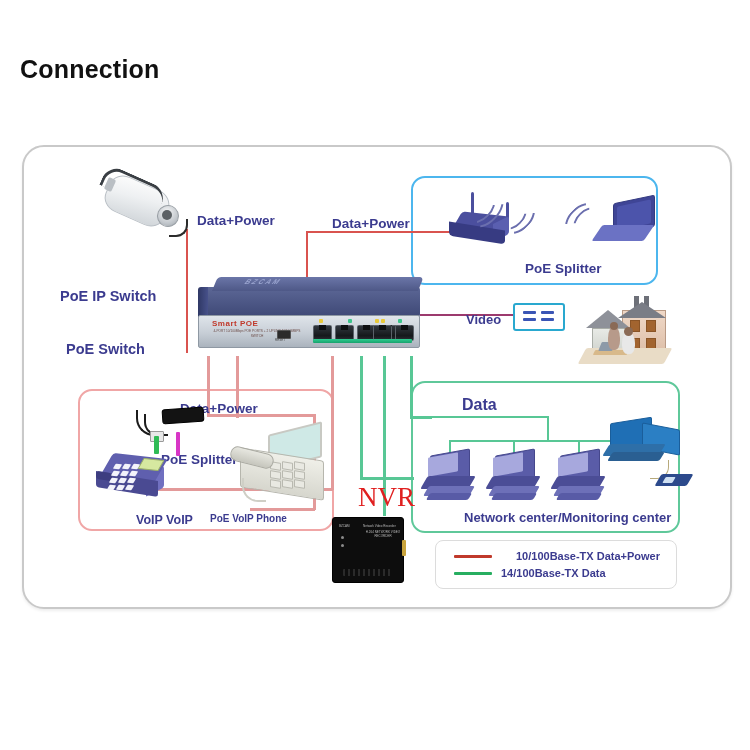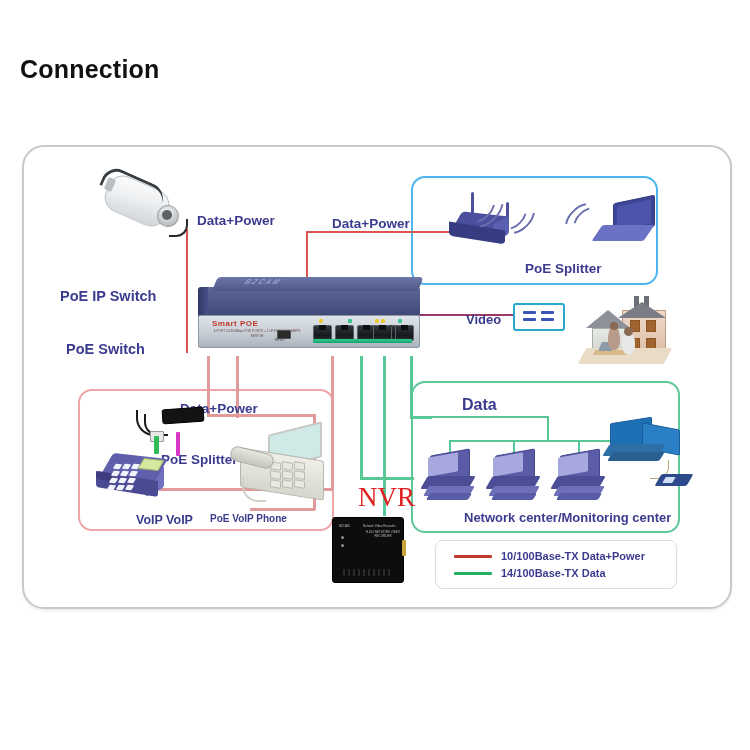--- a/index.html
+++ b/index.html
@@ -462,21 +462,21 @@
   <div class="ncl-mon"></div>
   <div class="ncl-mon2"></div>
   <div class="ncl-base"></div>
   <div class="ncl-base2"></div>
   <div class="ncl-cord"></div>
   <div class="ncl-kb"></div>
   <div class="ncl-kb-in"></div>
 </div>
 
 <div class="abs" id="legend-box">
-  <div class="lg-row" style="left:18px;top:9px;">
+  <div class="lg-row" style="left:18px;top:9px;gap:15px;">
     <div class="lg-swatch" style="background:#c0392b;"></div>
     <div class="lg-text">10/100Base-TX Data+Power</div>
   </div>
   <div class="lg-row" style="left:18px;top:26px;">
     <div class="lg-swatch" style="background:#27ae60;"></div>
     <div class="lg-text">14/100Base-TX Data</div>
   </div>
 </div>
 
 </body></html>

